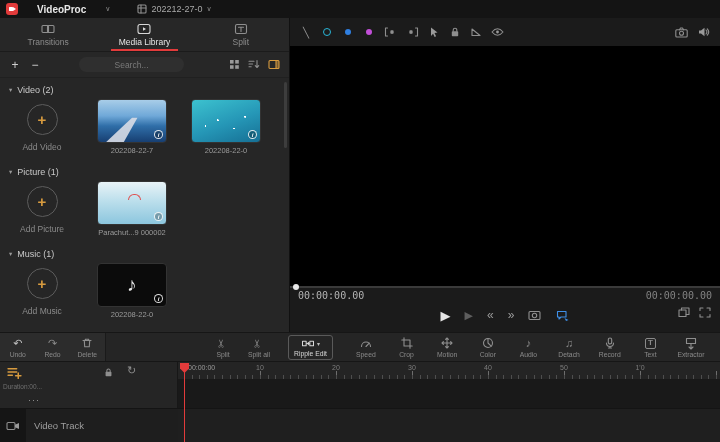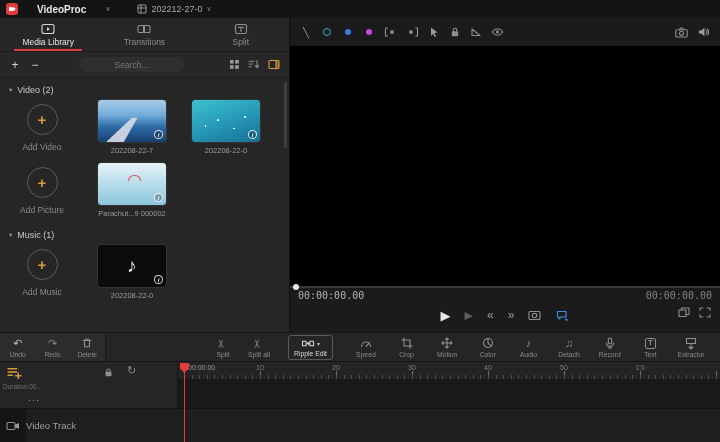--- a/index.html
+++ b/index.html
@@ -95,21 +95,21 @@
   
   .timeline{position:absolute;left:0;top:362px;width:720px;height:80px;background:#1c1c1c;}
   .tl-head{position:absolute;left:0;top:0;width:178px;height:80px;background:#252525;border-right:1px solid #171717;}
   .addtrack{position:absolute;left:7px;top:4px;cursor:pointer;}
   .tl-lock{position:absolute;left:103px;top:5px;cursor:pointer;}
   .tl-snap{position:absolute;left:127px;top:2px;color:#8f8f8f;font-size:11px;cursor:pointer;}
   .duration{position:absolute;left:3px;top:21px;font-size:6.5px;color:#6f6f6f;}
   .tdots{position:absolute;left:28px;top:33px;color:#9a9a9a;font-size:9px;letter-spacing:1px;cursor:pointer;}
   .track-row{position:absolute;left:0;top:46px;width:178px;height:34px;background:#1e1e1e;border-top:1px solid #141414;display:flex;align-items:center;}
   .track-ic{width:26px;height:34px;background:#151515;display:flex;align-items:center;justify-content:center;}
-  .track-name{color:#9e9e9e;font-size:9.5px;}
+  .track-name{margin-left:8px;color:#9e9e9e;font-size:9.5px;}
   .ruler{position:absolute;left:178px;top:0;width:542px;height:17px;background:#242424;}
   .ruler::before{content:"";position:absolute;left:6px;right:0;bottom:0;height:8px;background:repeating-linear-gradient(90deg,#6e6e6e 0 1px,transparent 1px 76px);}
   .ruler::after{content:"";position:absolute;left:6px;right:0;bottom:0;height:4px;background:repeating-linear-gradient(90deg,#4e4e4e 0 1px,transparent 1px 7.6px);}
   .rzero{position:absolute;left:10px;top:2px;font-size:7px;color:#9a9a9a;}
   .rtick{position:absolute;top:2px;width:16px;margin-left:-8px;text-align:center;font-size:7px;color:#7d7d7d;}
   .lanes{position:absolute;left:178px;top:17px;width:542px;height:63px;background:#191919;}
   .lane-row{position:absolute;left:0;top:29px;width:542px;height:34px;background:#1f1f1f;border-top:1px solid #141414;}
   .playhead{position:absolute;left:184px;top:1px;width:1px;height:79px;background:#e23b3b;z-index:6;}
   .ph-head{position:absolute;left:180px;top:1px;width:9px;height:10px;background:#e23b3b;clip-path:polygon(0 0,100% 0,100% 55%,50% 100%,0 55%);z-index:7;cursor:ew-resize;}
 </style>
@@ -127,33 +127,33 @@
         <rect x="1" y="1" width="8" height="8" rx="1"></rect>
         <path d="M1 4h8M4 1v8"></path>
       </svg>
     <span class="proj-name">202212-27-0</span>
     <span class="chev">∨</span>
   </span>
 </header>
 
 <section class="left-panel">
   <div class="tabs">
+    <div class="tab">
+      <svg width="14" height="12" viewBox="0 0 14 12" class="ic">
+          <rect x="1" y="2.5" width="6.5" height="7" rx="1"></rect>
+          <rect x="6.5" y="2.5" width="6.5" height="7" rx="1"></rect>
+        </svg>
+      <span>Transitions</span>
+    </div>
     <div class="tab active">
       <svg width="14" height="12" viewBox="0 0 14 12" class="ic ic-bright">
           <rect x="1" y="1.5" width="12" height="9" rx="2"></rect>
           <path d="M6 4.2l3 1.8-3 1.8z" fill="#ddd" stroke="none"></path>
         </svg>
       <span>Media Library</span>
-    </div>
-    <div class="tab">
-      <svg width="14" height="12" viewBox="0 0 14 12" class="ic">
-          <rect x="1" y="2.5" width="6.5" height="7" rx="1"></rect>
-          <rect x="6.5" y="2.5" width="6.5" height="7" rx="1"></rect>
-        </svg>
-      <span>Transitions</span>
     </div>
     <div class="tab">
       <svg width="14" height="12" viewBox="0 0 14 12" class="ic">
           <rect x="1.5" y="1.5" width="11" height="9" rx="1.5"></rect>
           <path d="M4.5 4.2h5M7 4.2v4.3"></path>
         </svg>
       <span>Split</span>
     </div>
   </div>
 
@@ -212,20 +212,24 @@
         <div class="thumb-tile">
           <div class="thumb t-v2">
             <span class="info">i</span>
           </div>
           <span class="thumb-label">202208-22-0</span>
         </div>
       </div>
     </div>
 
     <div>
+      <div class="section-header">
+        <span class="chev2">▾</span>
+        <span>Picture (1)</span>
+      </div>
       <div class="media-row">
         <div class="add-tile">
           <span class="add-circle">
               <span>+</span>
             </span>
           <span class="add-label">Add Picture</span>
         </div>
         <div class="thumb-tile">
           <div class="thumb t-pic">
             <span class="info">i</span>

